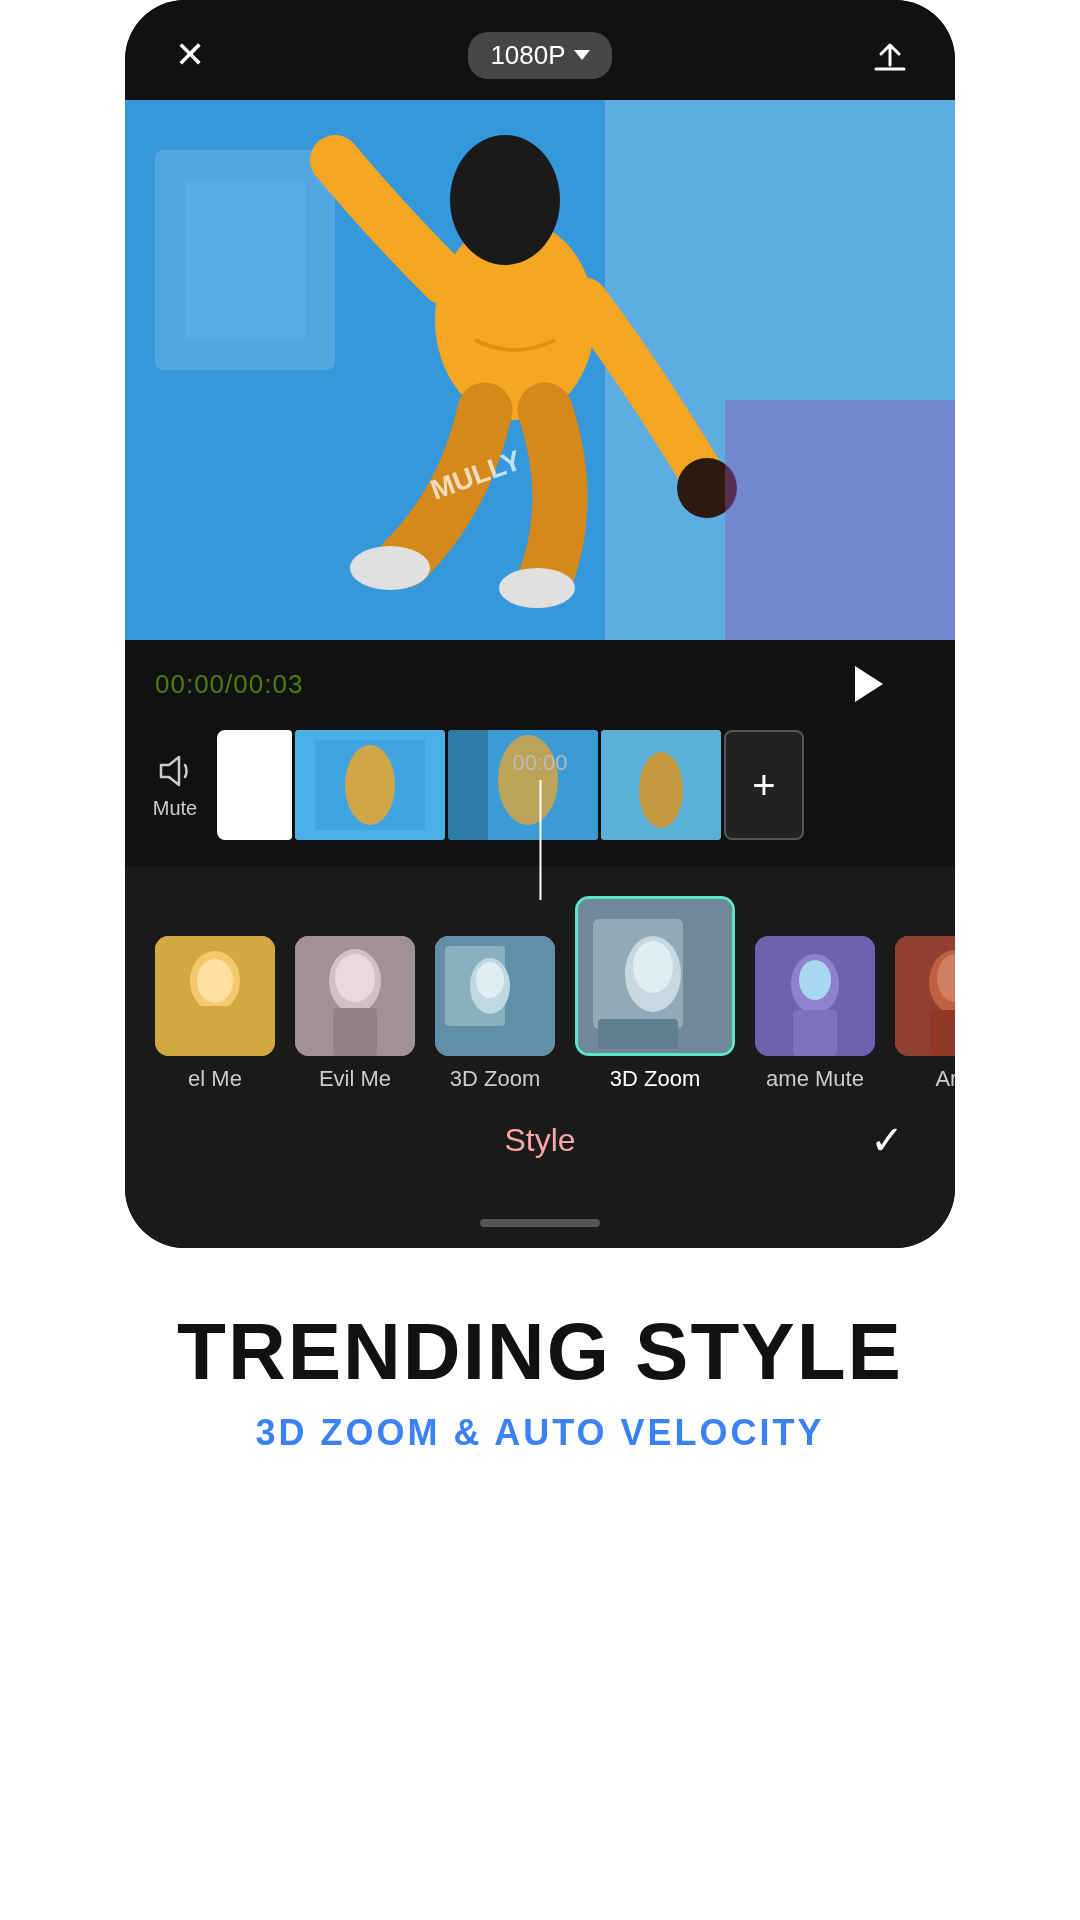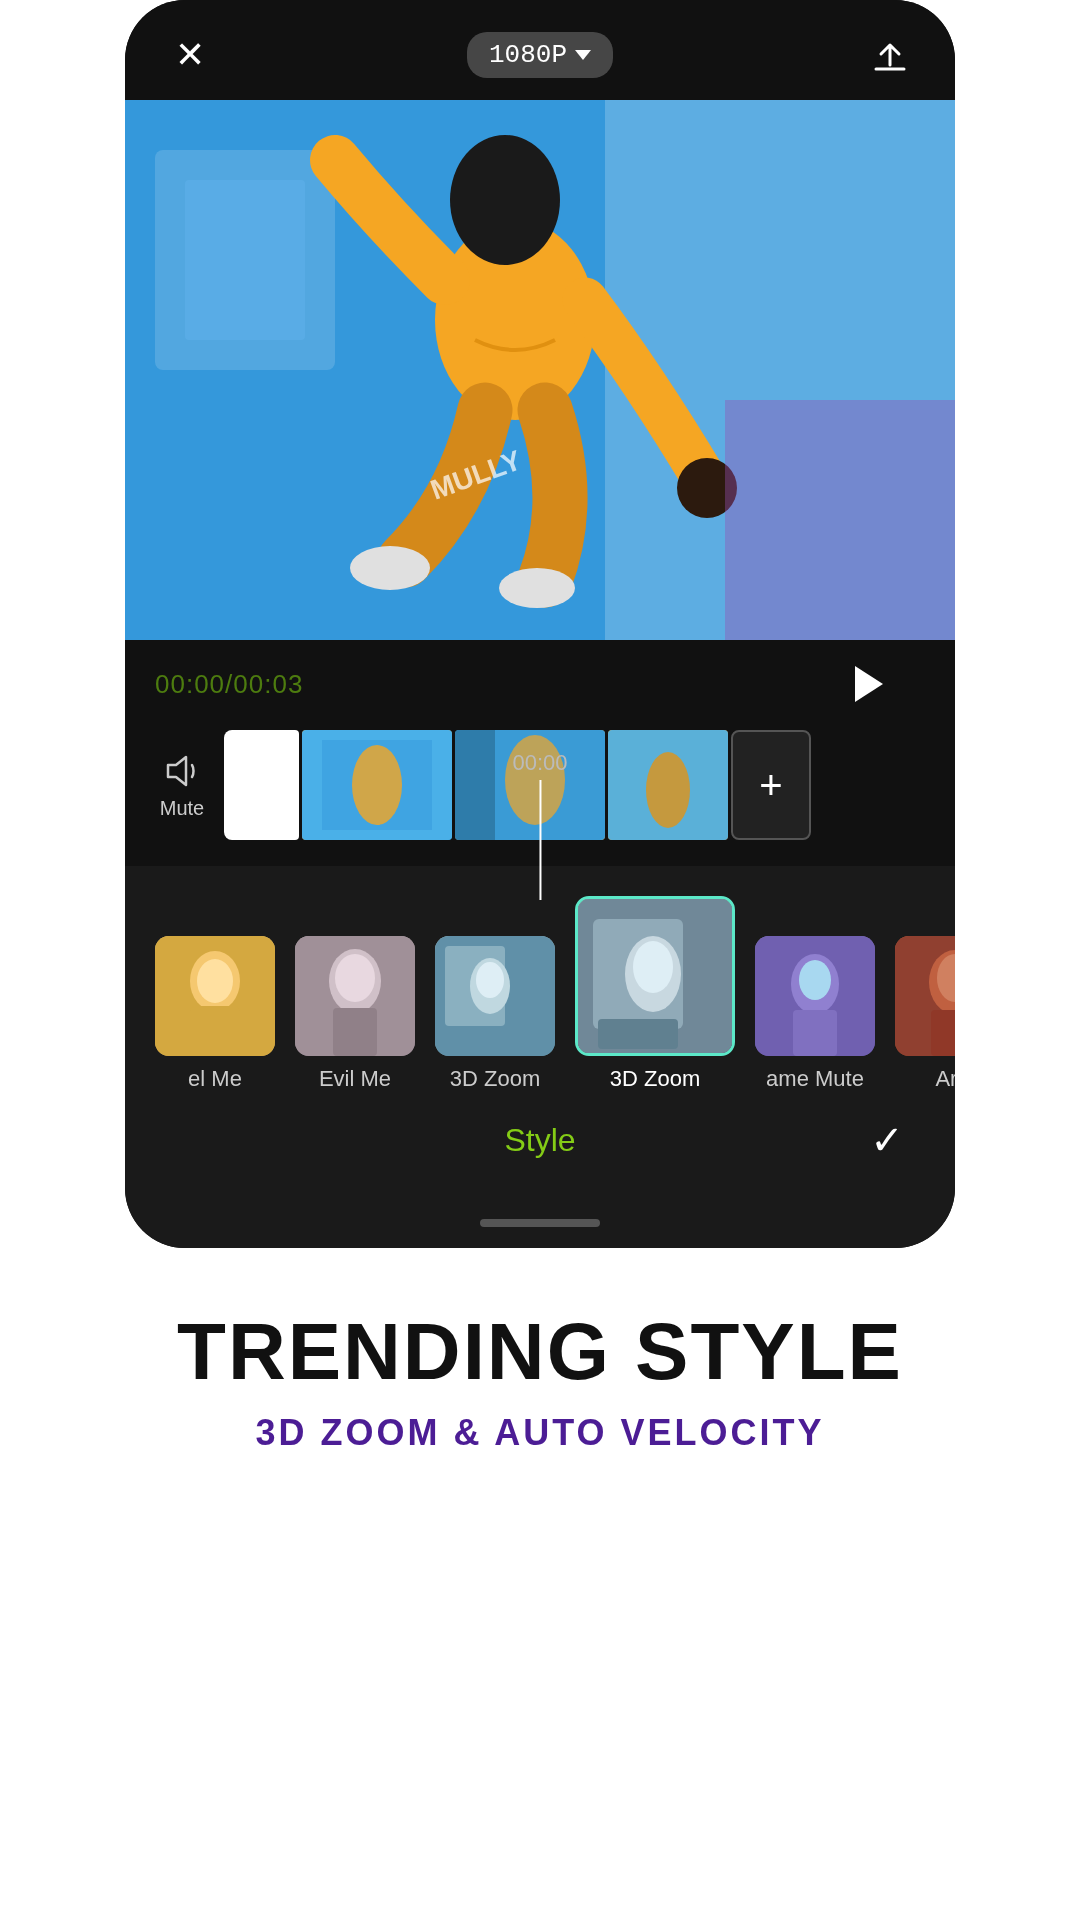--- a/index.html
+++ b/index.html
@@ -50,21 +50,20 @@
     }
 
     .quality-badge {
       background: rgba(80,80,80,0.85);
       border-radius: 20px;
       padding: 8px 22px;
       display: flex;
       align-items: center;
       gap: 8px;
       cursor: pointer;
-      font-family: Liberation Mono, monospace;
     }
 
     .quality-text {
       color: #fff;
       font-size: 26px;
       font-weight: 500;
     }
 
     .chevron-down {
       width: 0; height: 0;
@@ -131,21 +130,21 @@
       width: 0; height: 0;
       border-top: 18px solid transparent;
       border-bottom: 18px solid transparent;
       border-left: 28px solid #fff;
     }
 
     
     .timeline-area {
       background: #111;
       position: relative;
-      padding: 0 7px 16px;
+      padding: 0 0 16px;
     }
 
     .timeline-cursor {
       position: absolute;
       left: 50%;
       top: 0;
       transform: translateX(-50%);
       display: flex;
       flex-direction: column;
       align-items: center;
@@ -377,21 +376,21 @@
 
     
     .style-bottom-bar {
       display: flex;
       align-items: center;
       justify-content: space-between;
       padding: 20px 40px 10px;
     }
 
     .style-title {
-      color: #84cc16;
+      color: #fca5a5;
       font-size: 32px;
       font-weight: 500;
       text-align: center;
       flex: 1;
     }
 
     .check-btn {
       width: 56px;
       height: 56px;
       display: flex;
@@ -434,21 +433,21 @@
       font-size: 80px;
       font-weight: 900;
       color: #111;
       letter-spacing: 2px;
       line-height: 1.1;
     }
 
     .marketing-subtitle {
       font-size: 36px;
       font-weight: 600;
-      color: #4c1d95;
+      color: #3b82f6;
       letter-spacing: 3px;
       margin-top: 16px;
     }
 
   </style>
 </head>
 <body>
 
 <div class="phone-frame">
 

